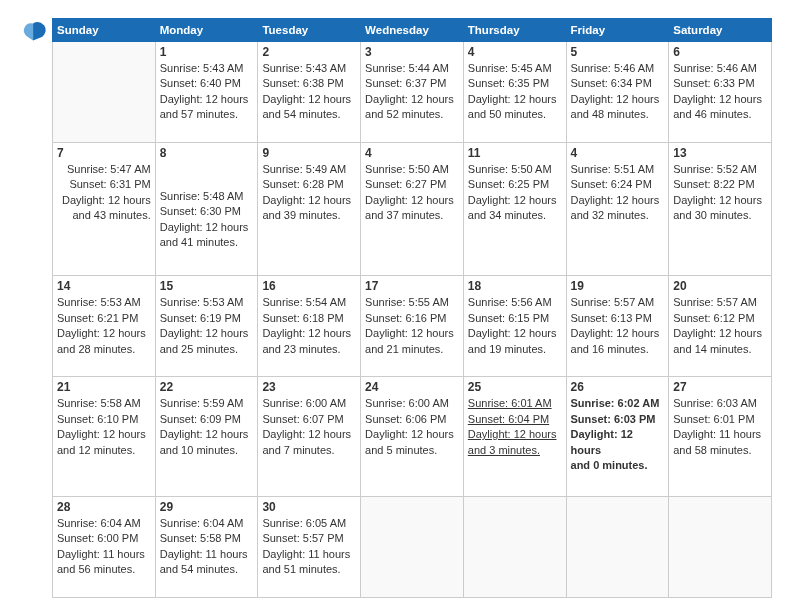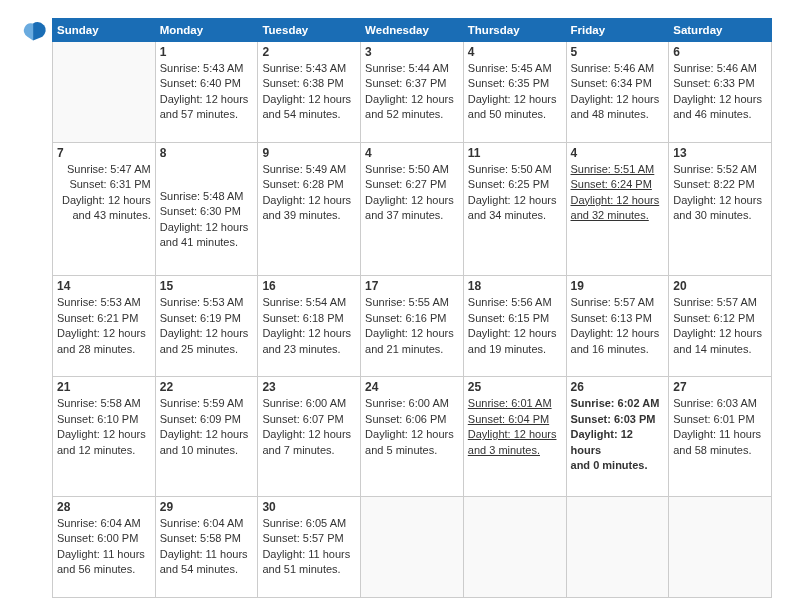--- a/index.html
+++ b/index.html
@@ -199,21 +199,21 @@
           </td>
           <td>
             <span class="day-num">11</span>
             <div class="day-info" style="white-space: pre-line;">Sunrise: 5:50 AM
 Sunset: 6:25 PM
 Daylight: 12 hours
 and 34 minutes.</div>
           </td>
           <td>
             <span class="day-num">4</span>
-            <div class="day-info" style="white-space: pre-line; text-decoration: underline;">Sunrise: 5:51 AM
+            <div class="day-info" style="white-space: pre-line;">Sunrise: 5:51 AM
 Sunset: 6:24 PM
 Daylight: 12 hours
 and 32 minutes.</div>
           </td>
           <td>
             <span class="day-num">13</span>
             <div class="day-info" style="white-space: pre-line;">Sunrise: 5:52 AM
 Sunset: 8:22 PM
 Daylight: 12 hours
 and 30 minutes.</div>

